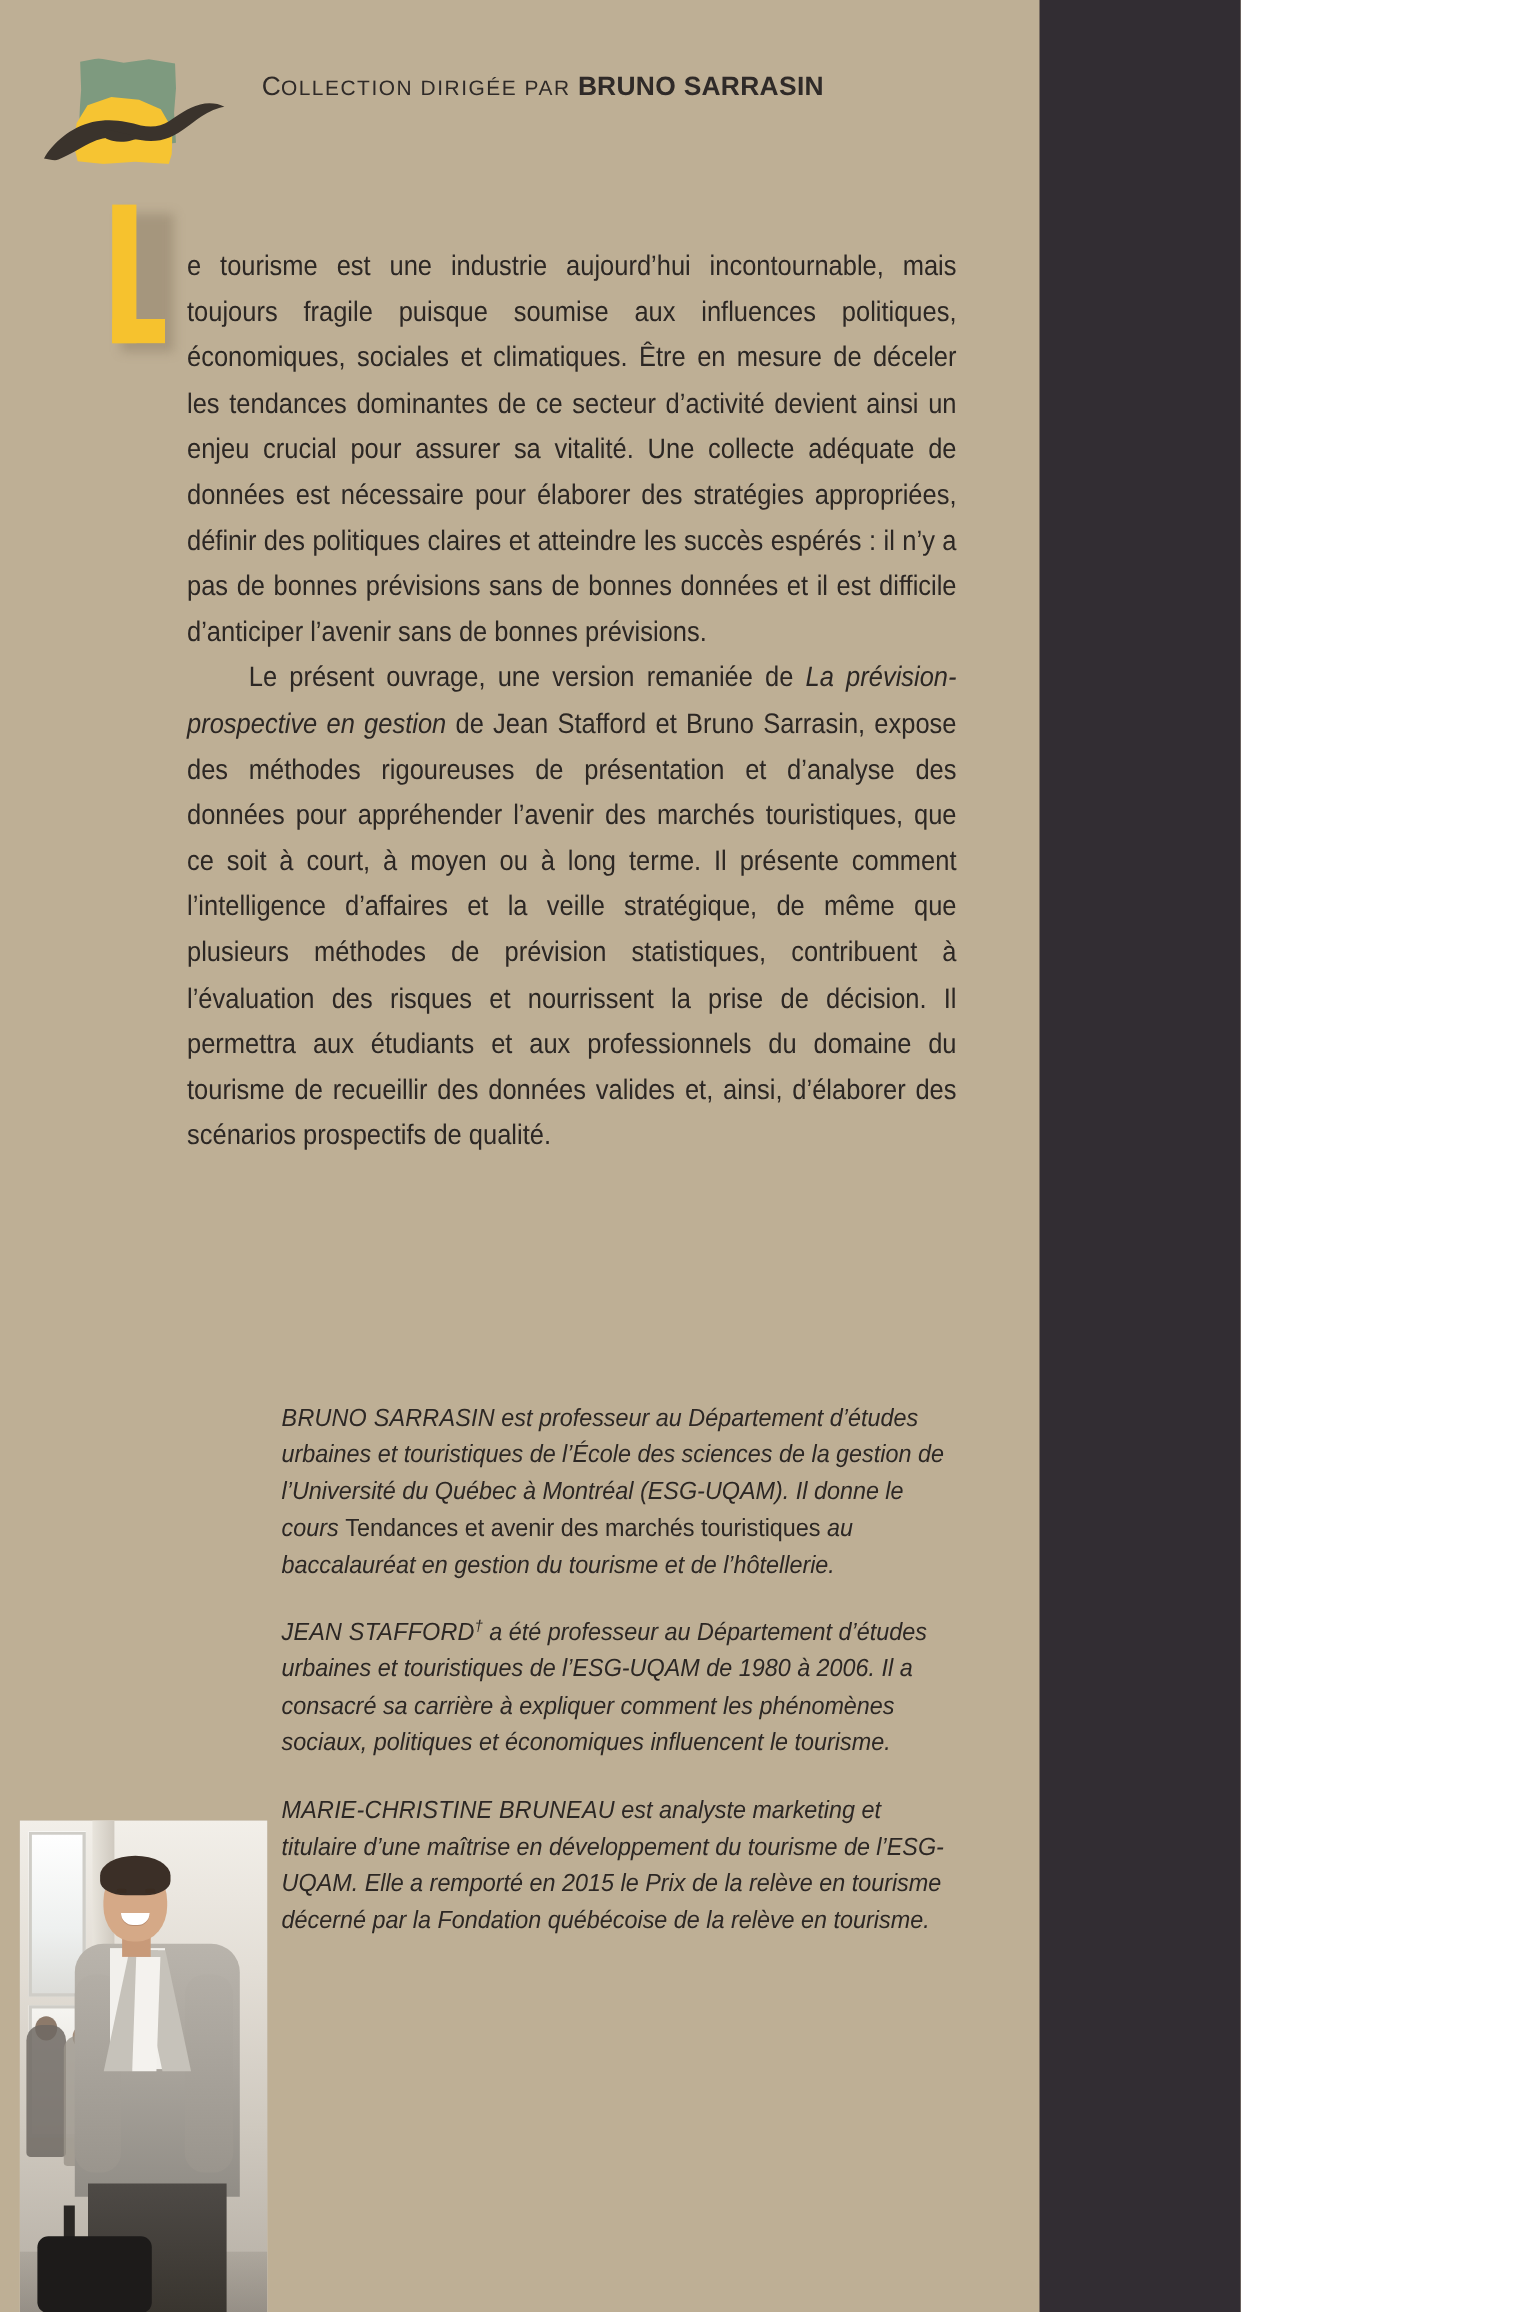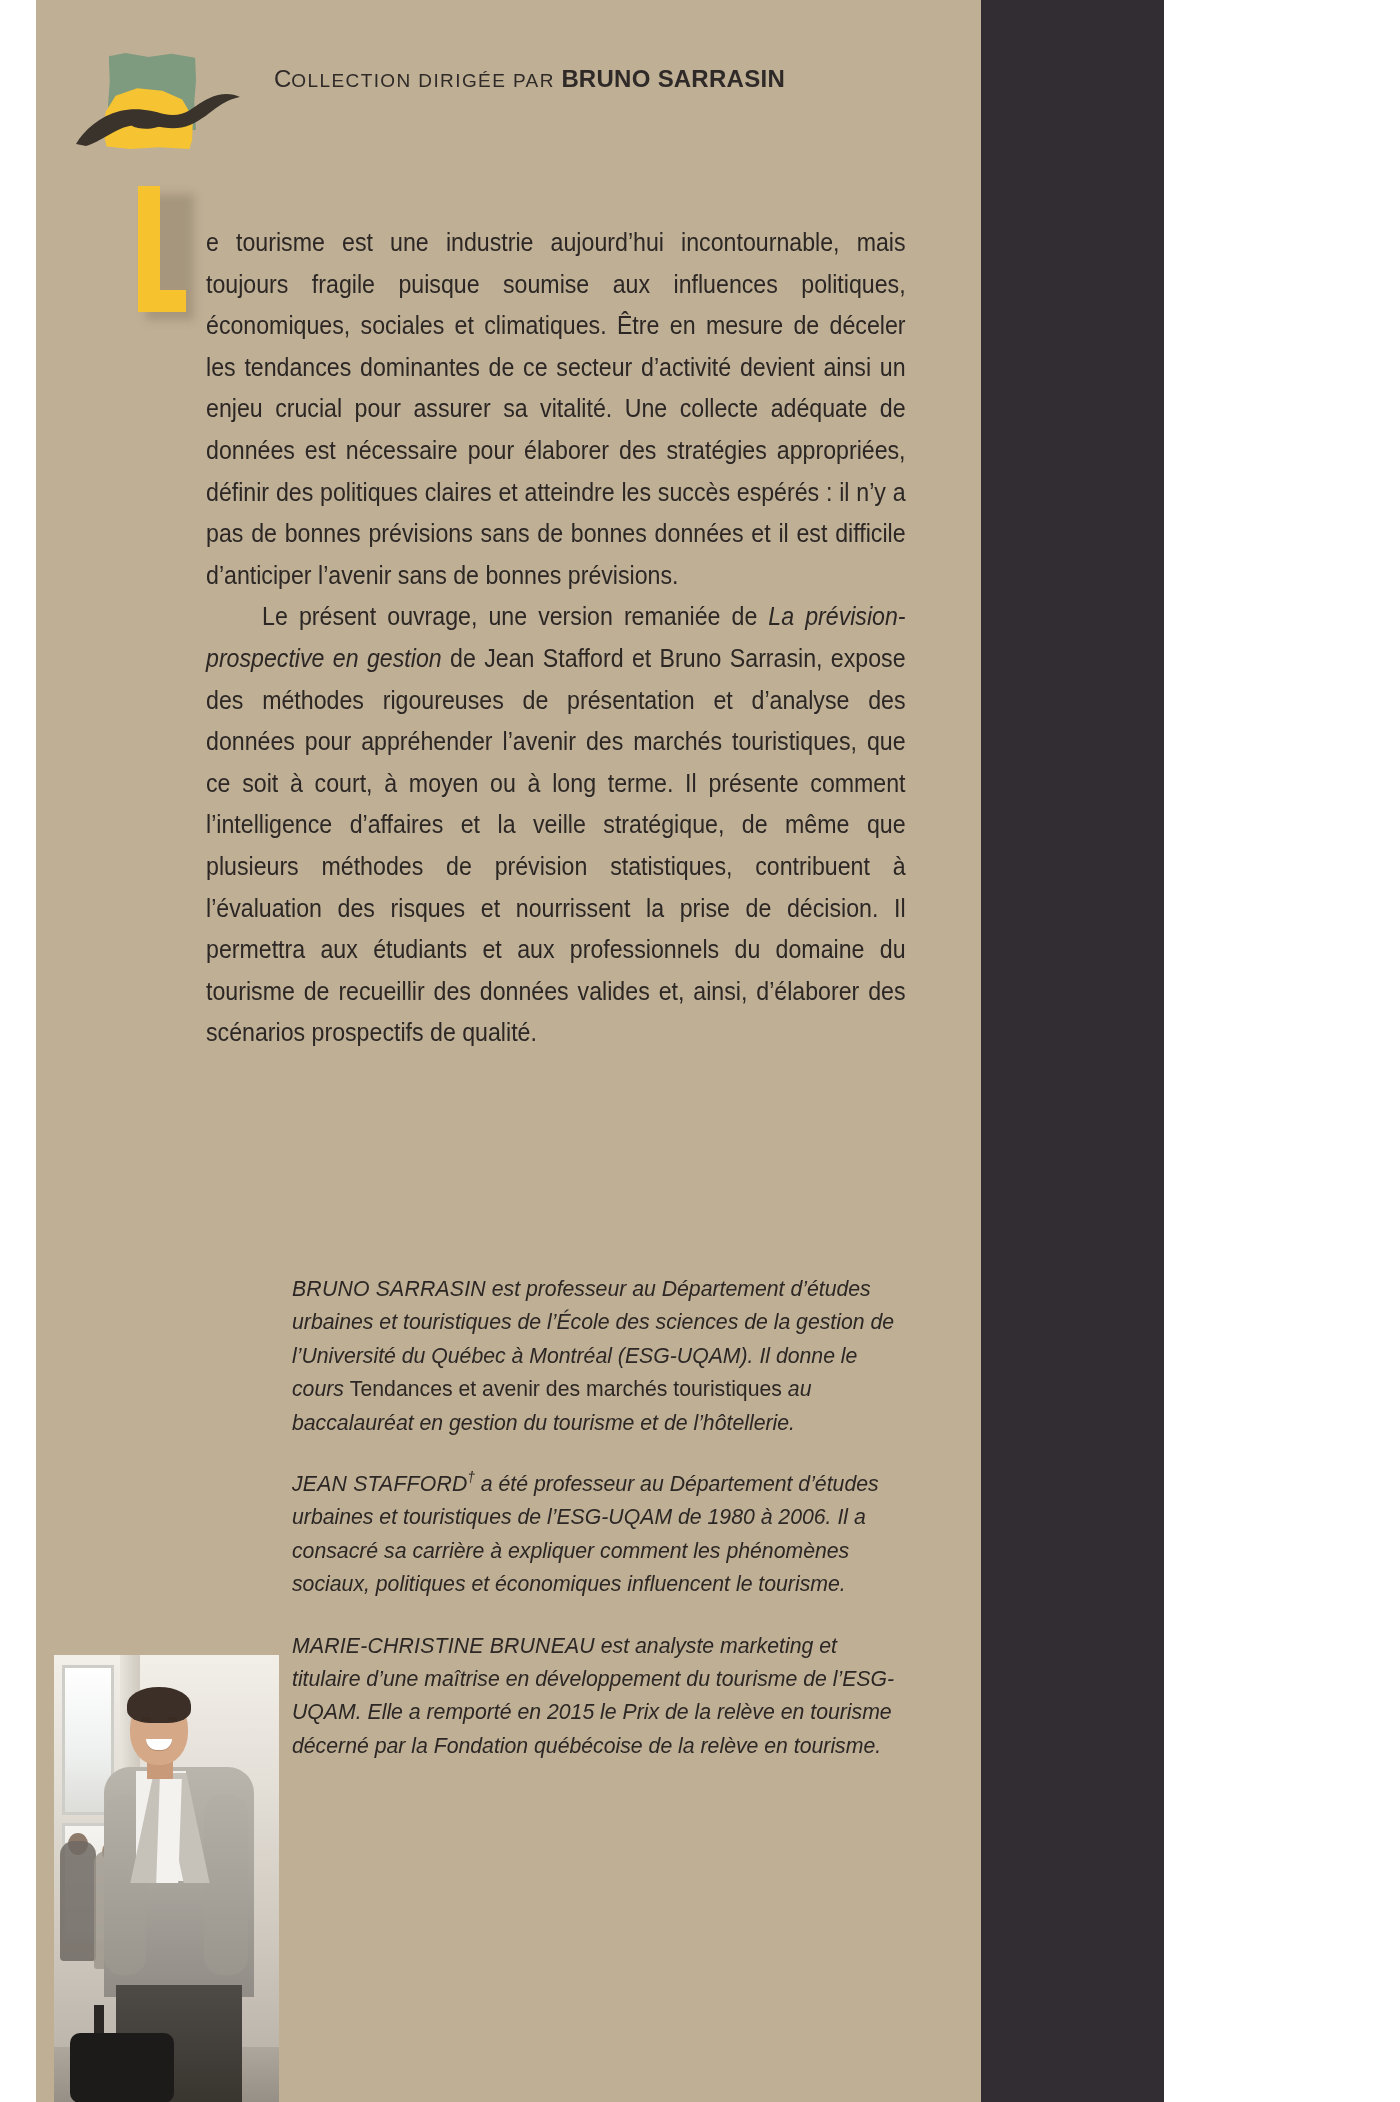--- a/index.html
+++ b/index.html
@@ -9,21 +9,20 @@
   }
   body {
     font-family: "DejaVu Sans", sans-serif;
   }
   #cover {
     position: relative;
     width: 1128px;
     height: 2102px;
     overflow: hidden;
     background: #beaf95;
-    margin-left: 36px;
   }
 
   
   .right-strip {
     position: absolute;
     top: 0;
     right: 0;
     width: 183px;
     height: 2102px;
     background: #322d33;

